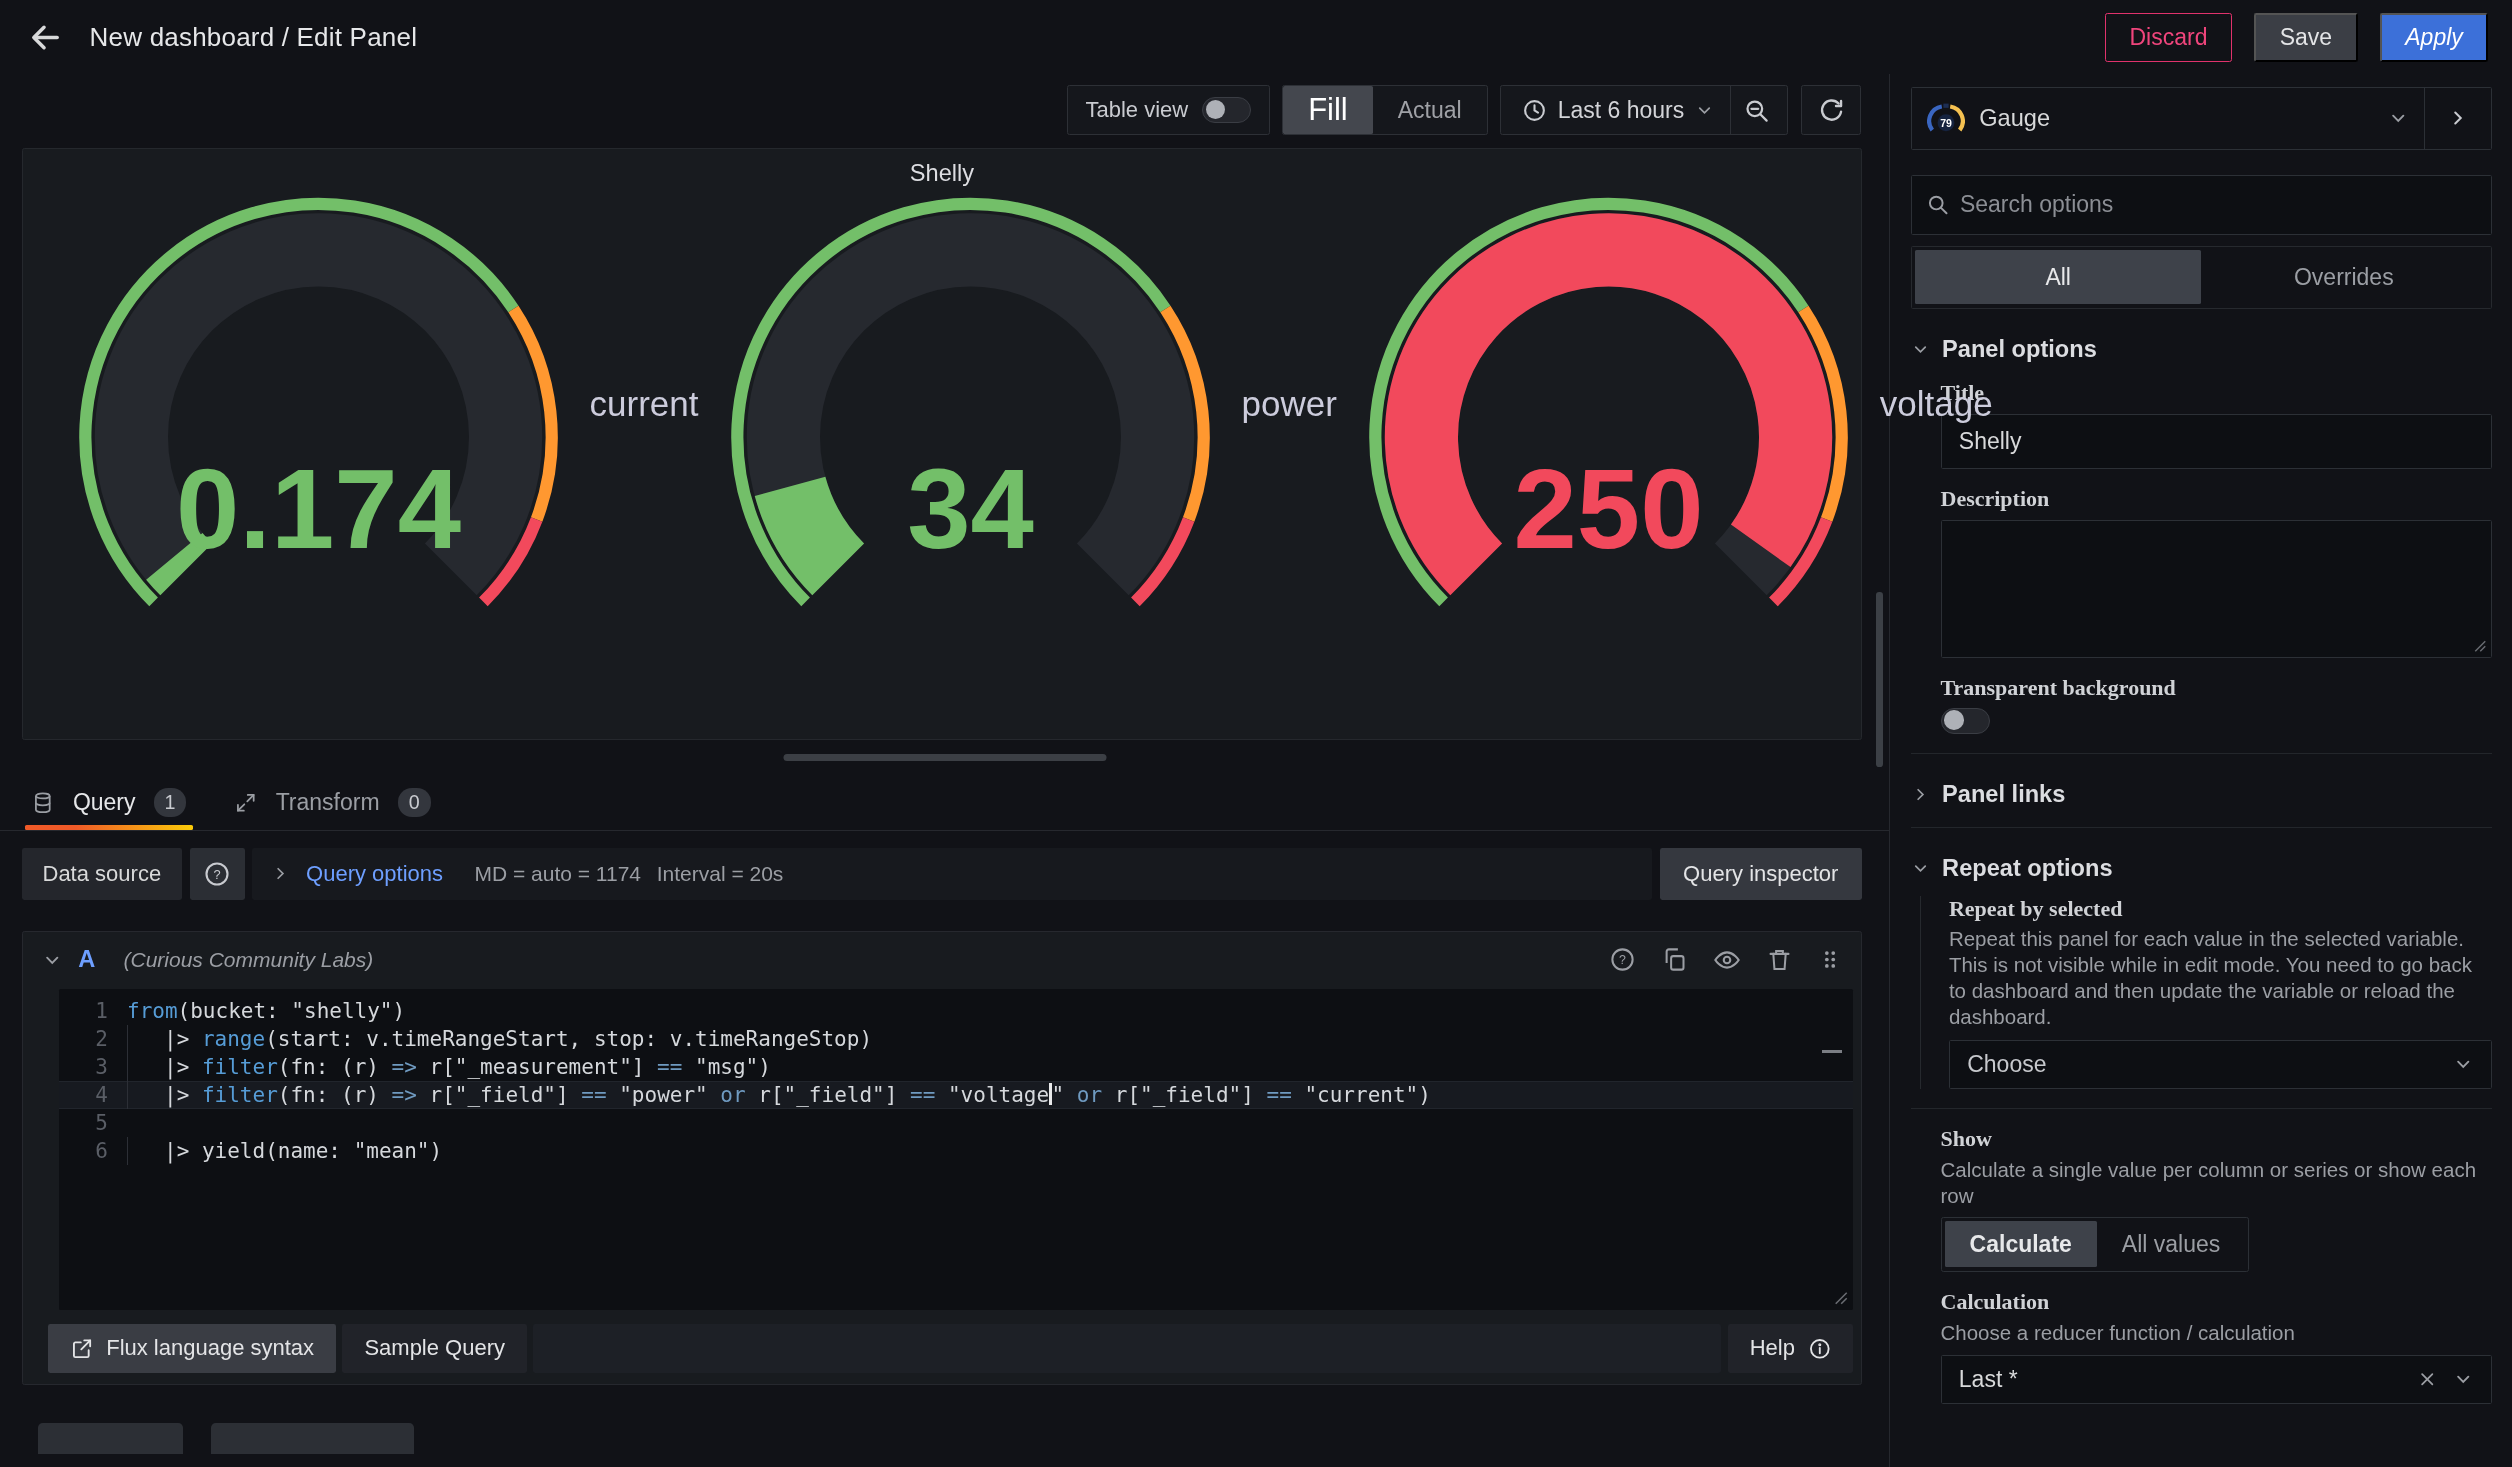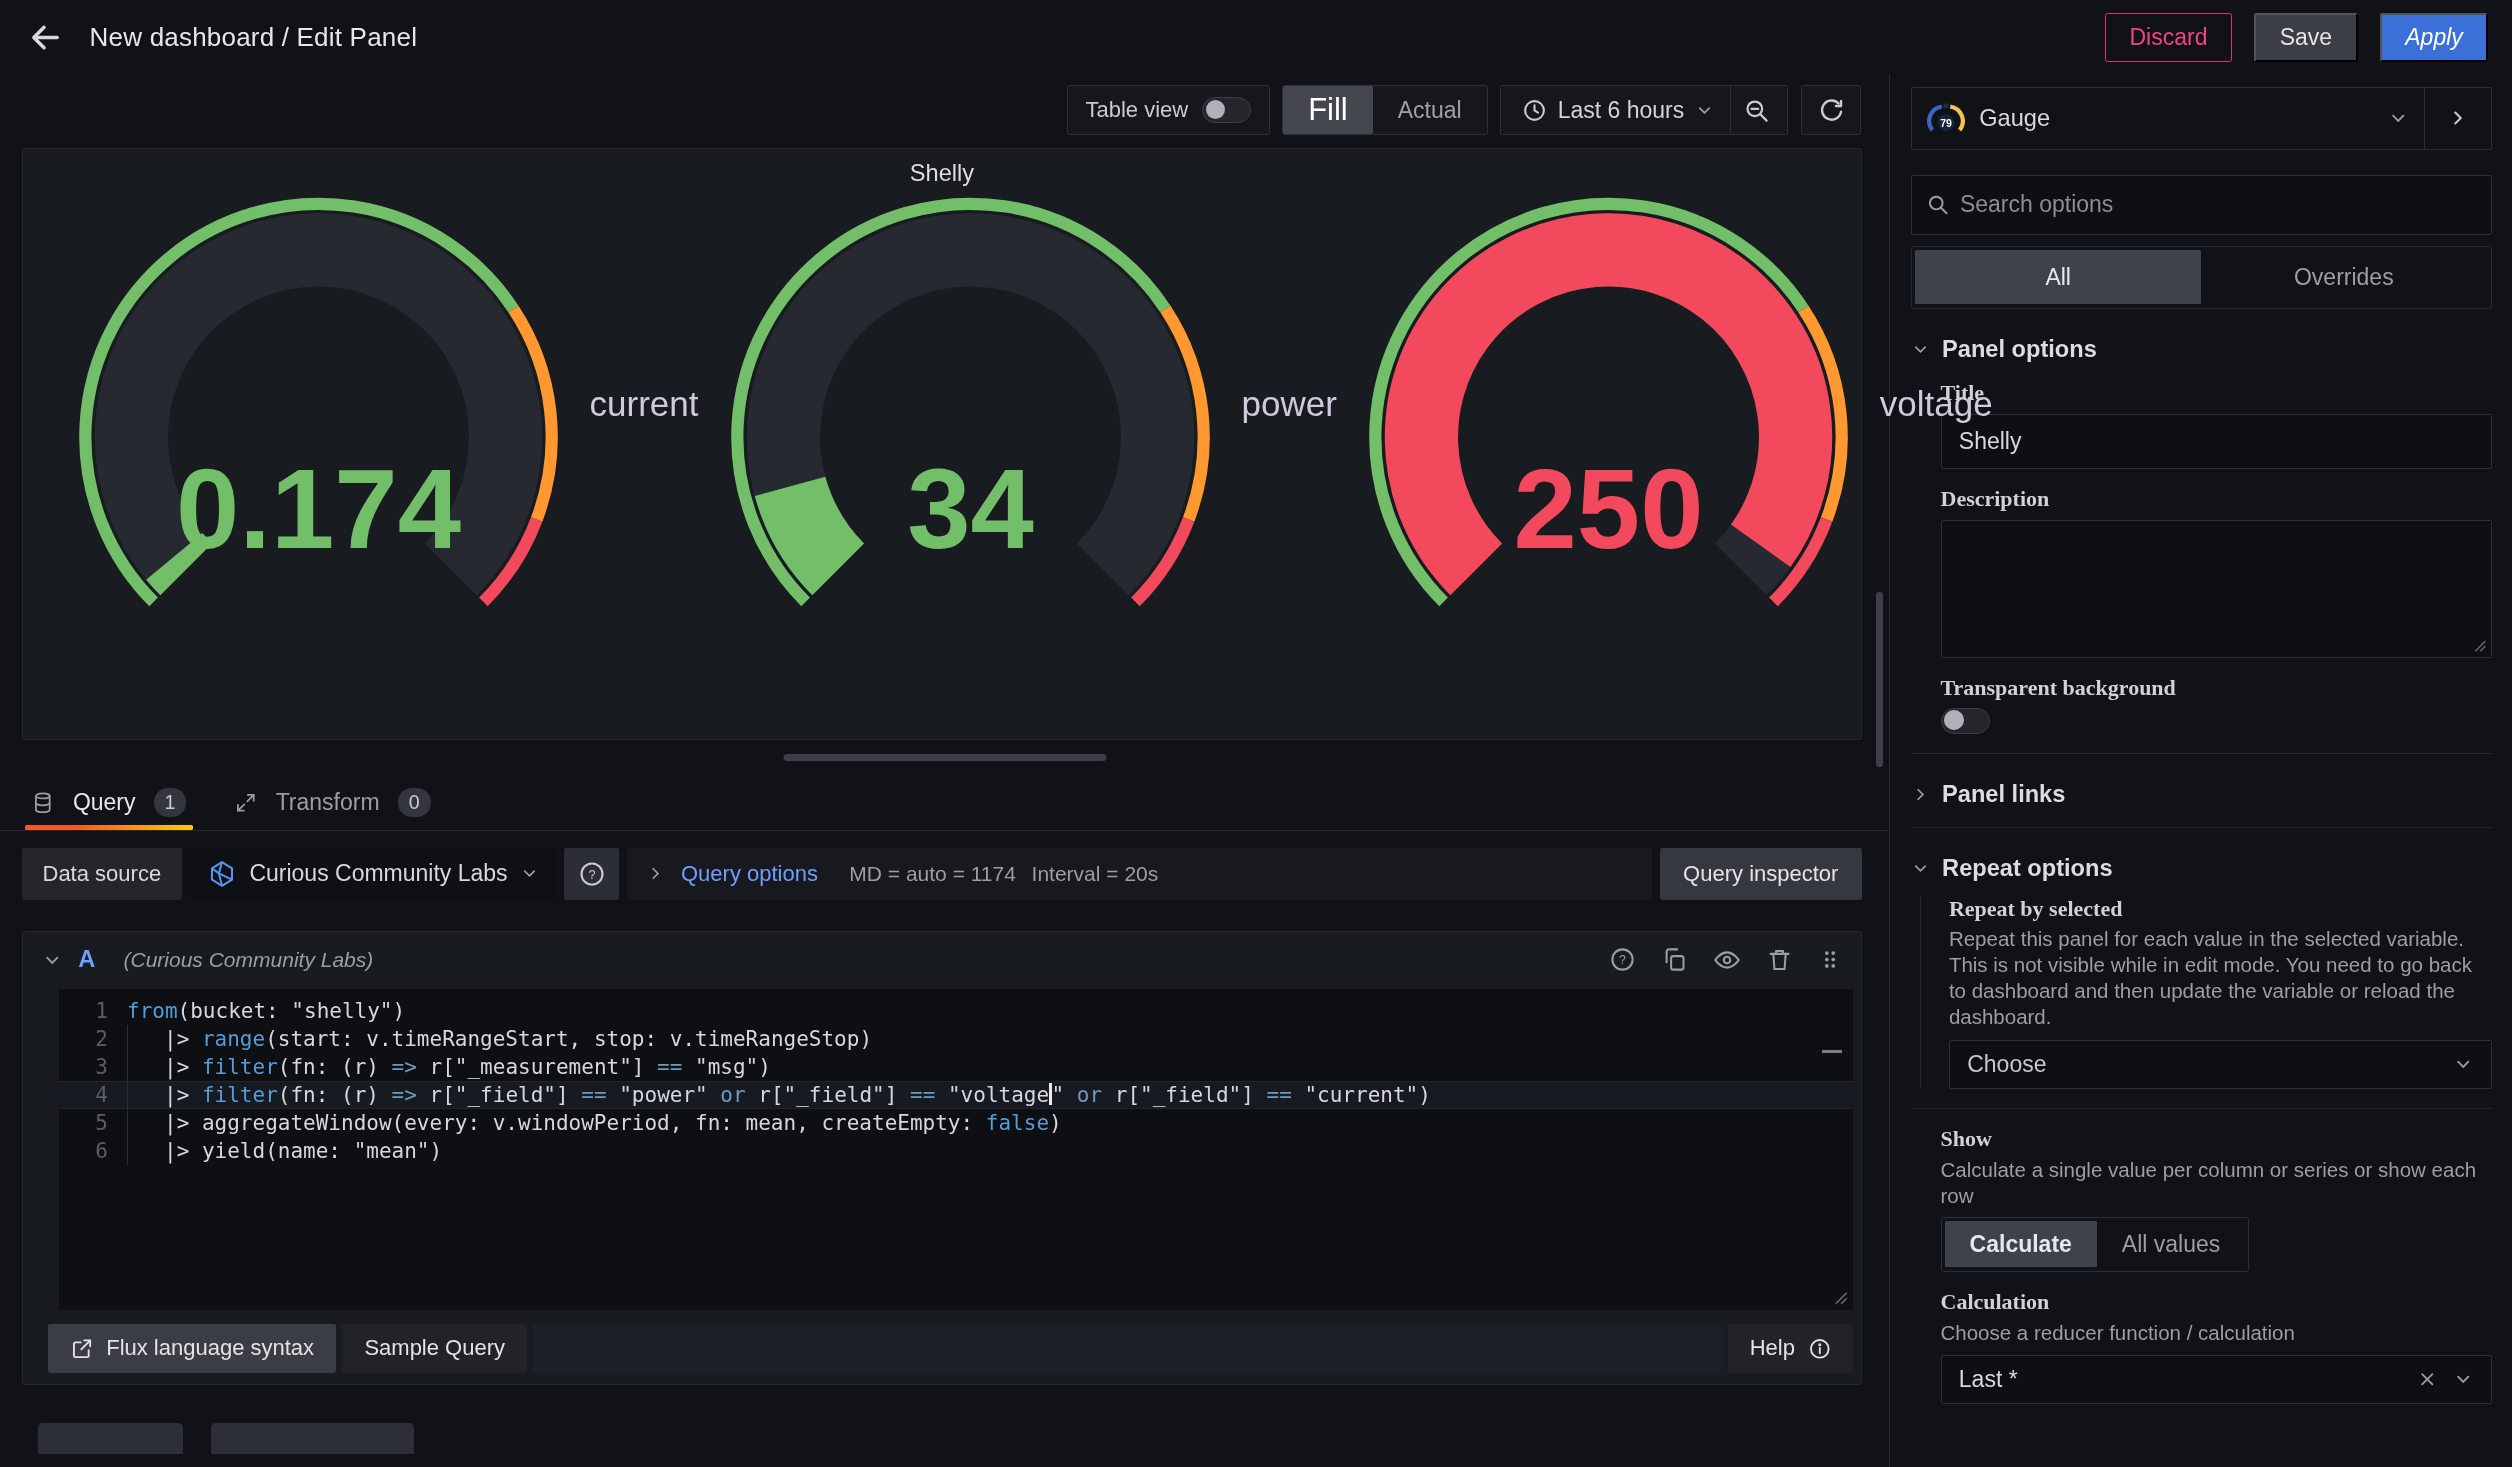--- a/index.html
+++ b/index.html
@@ -282,30 +282,20 @@
             <polyline points="10,20 4,20 4,14"></polyline>
             <line x1="4" y1="20" x2="10.5" y2="13.5"></line>
           </svg>
         <span class="lbl">Transform</span>
         <span class="badge">0</span>
       </div>
     </div>
 
     <div class="ds-row">
       <div class="ds-label">Data source</div>
-      <div class="ds-select">
-        <svg width="30" height="30" viewBox="0 0 24 24" fill="none" stroke="#5794f2" stroke-width="1.6" stroke-linejoin="round">
-            <polygon points="12,2.5 20,7.5 20,16.5 12,21.5 4,16.5 4,7.5"></polygon>
-            <path d="M12 2.5l-2.5 9L20 16.5M4 7.5l5.5 4M12 21.5l-2.5-10"></path>
-          </svg>
-        <span class="name">Curious Community Labs</span>
-        <svg width="19" height="19" viewBox="0 0 24 24" fill="none" stroke="#9b9ea4" stroke-width="2.2" stroke-linecap="round">
-            <polyline points="6,9 12,15 18,9"></polyline>
-          </svg>
-      </div>
       <div class="icon-btn">
         <svg width="28" height="28" viewBox="0 0 24 24" fill="none" stroke="currentColor" stroke-width="1.8">
             <circle cx="12" cy="12" r="9"></circle>
             <text x="12" y="16" text-anchor="middle" font-size="11" fill="currentColor" stroke="none" font-family="Liberation Sans, sans-serif">?</text>
           </svg>
       </div>
       <div class="qo-bar">
         <svg class="chev" width="19" height="19" viewBox="0 0 24 24" fill="none" stroke="currentColor" stroke-width="2.2" stroke-linecap="round">
             <polyline points="9,6 15,12 9,18"></polyline>
           </svg>
@@ -352,21 +342,21 @@
             </svg>
         </div>
       </div>
 
       <div class="editor">
         <div>
             <div class="code-line"><span class="ln">1</span><span class="code-text"><span class="tok-kw">from</span><span class="tok-pl">(bucket: "shelly")</span></span></div>
             <div class="code-line indent"><span class="ln">2</span><span class="code-text"><span class="tok-pl">|&gt; </span><span class="tok-kw">range</span><span class="tok-pl">(start: v.timeRangeStart, stop: v.timeRangeStop)</span></span></div>
             <div class="code-line indent"><span class="ln">3</span><span class="code-text"><span class="tok-pl">|&gt; </span><span class="tok-kw">filter</span><span class="tok-pl">(fn: (r) </span><span class="tok-op">=&gt;</span><span class="tok-pl"> r["_measurement"] </span><span class="tok-op">==</span><span class="tok-pl"> "msg")</span></span></div>
             <div class="code-line indent hl"><span class="ln">4</span><span class="code-text"><span class="tok-pl">|&gt; </span><span class="tok-kw">filter</span><span class="tok-pl">(fn: (r) </span><span class="tok-op">=&gt;</span><span class="tok-pl"> r["_field"] </span><span class="tok-op">==</span><span class="tok-pl"> "power" </span><span class="tok-op">or</span><span class="tok-pl"> r["_field"] </span><span class="tok-op">==</span><span class="tok-pl"> "voltage</span><span class="caret"></span><span class="tok-pl">" </span><span class="tok-op">or</span><span class="tok-pl"> r["_field"] </span><span class="tok-op">==</span><span class="tok-pl"> "current")</span></span></div>
-            <div class="code-line indent"><span class="ln">5</span><span class="code-text"><span class="tok-pl">|&gt; aggregateWindow(every: v.windowPeriod, fn: mean, createEmpty: </span><span class="tok-kw">false</span><span class="tok-pl">)</span></span></div>
+            <div class="code-line indent"><span class="ln">5</span></div>
             <div class="code-line indent"><span class="ln">6</span><span class="code-text"><span class="tok-pl">|&gt; yield(name: "mean")</span></span></div>
           </div>
         <div class="fold-dash"></div>
         <svg class="resize-corner" width="17.3" height="17.3" viewBox="0 0 22 22" stroke="currentColor" stroke-width="2">
             <line x1="6" y1="20" x2="20" y2="6"></line>
             <line x1="13" y1="20" x2="20" y2="13"></line>
           </svg>
       </div>
 
       <div class="qfooter">

